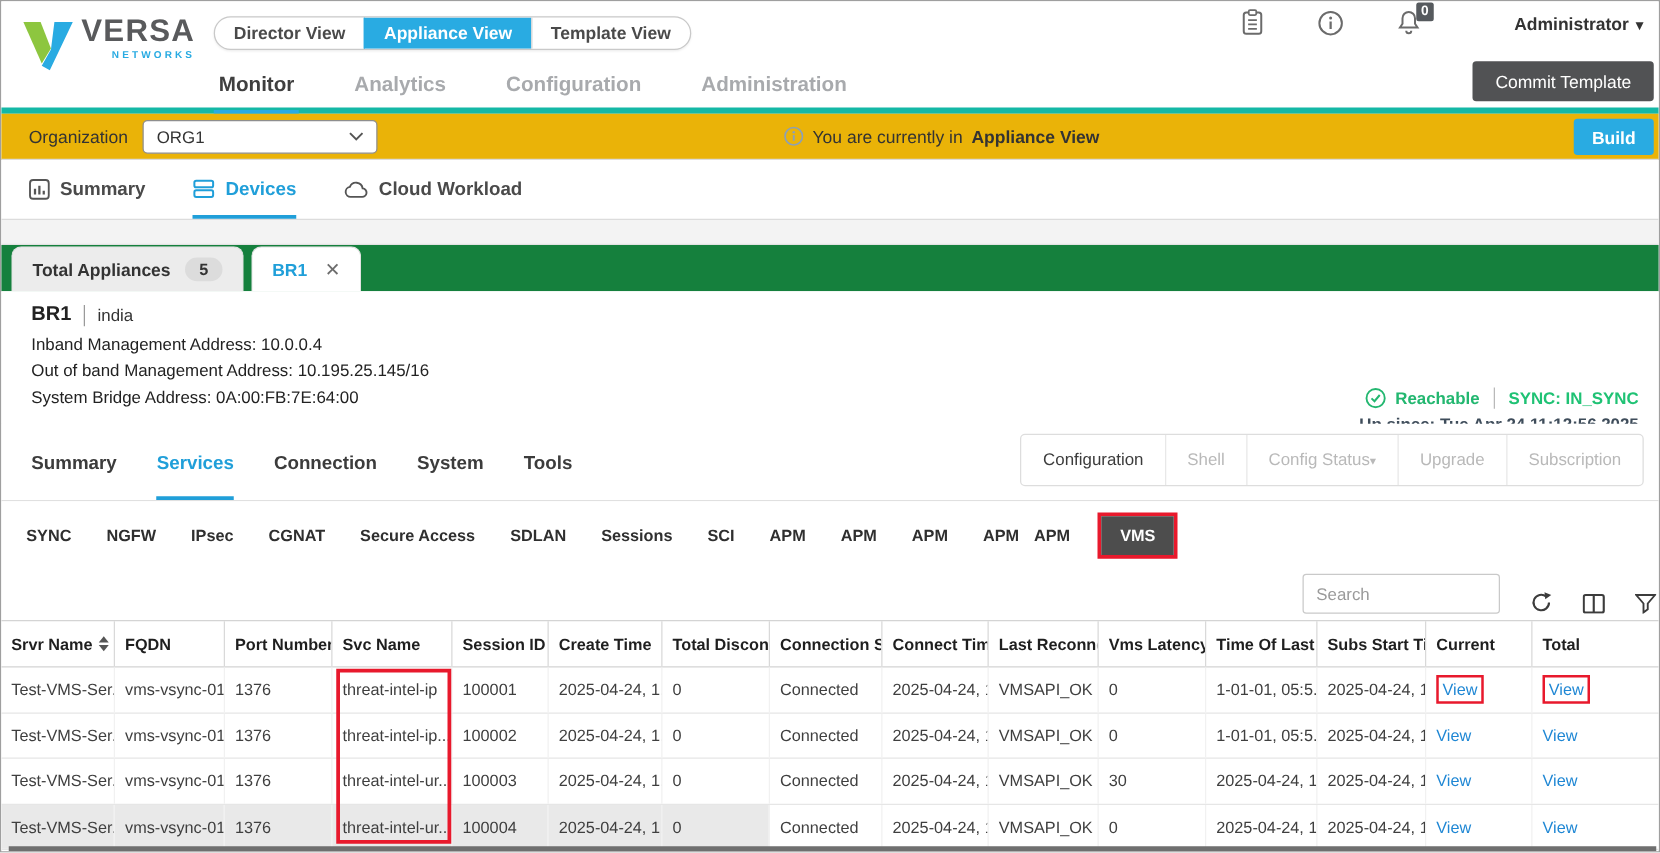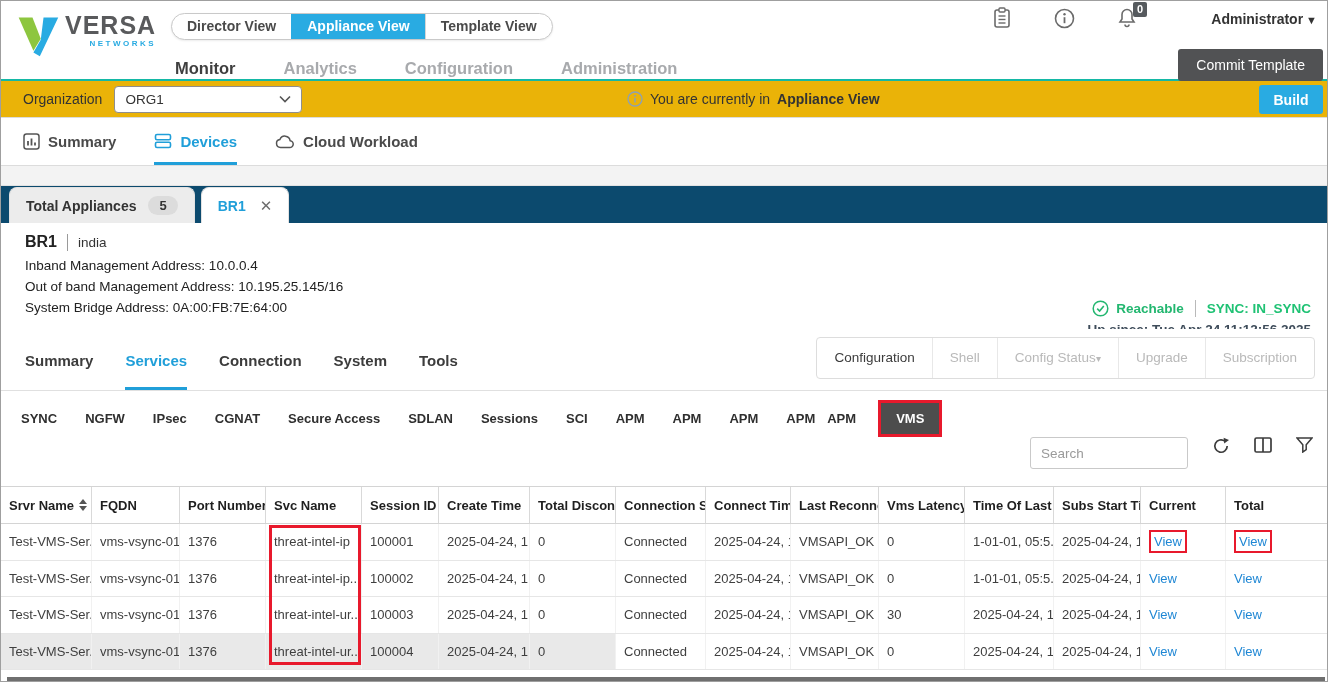--- a/index.html
+++ b/index.html
@@ -1,21 +1,21 @@
 <!DOCTYPE html>
 <html><head>
 <meta charset="utf-8">
 <style>
   * { margin:0; padding:0; box-sizing:border-box; }
   html,body { background:#e9e9e9; }
   body { font-family:"Liberation Sans", sans-serif; color:#3c3c3c; }
   .page { width:1328px; height:682px; background:#fff; border:1px solid #9f9f9f; position:relative; overflow:hidden; }
 
   
-  .top-header { height:80px; position:relative; border-bottom:2px solid #14b8a6; background:#fff; }
+  .top-header { height:90px; position:relative; border-bottom:5px solid #14b8a6; background:#fff; }
   .logo { position:absolute; left:14px; top:12px; display:flex; align-items:flex-start; gap:4px; }
   .logo-text { line-height:1; }
   .logo-brand { font-size:25px; font-weight:bold; color:#595a5c; letter-spacing:1px; }
   .logo-sub { font-size:8px; font-weight:bold; color:#29abe2; letter-spacing:2.5px; text-align:right; margin-top:2px; }
   .view-tabs { position:absolute; left:170px; top:12px; display:flex; border:1px solid #c9c9c9; border-radius:16px; overflow:hidden; height:27px; background:#fff; box-shadow:0 1px 2px rgba(0,0,0,.08); }
   .view-tab { padding:0 15px; font-size:14px; font-weight:bold; color:#4a4a4a; line-height:25px; cursor:pointer; border-left:1px solid #d5d5d5; white-space:nowrap; }
   .view-tab:first-child { border-left:none; }
   .view-tab.active { background:#29abe2; color:#fff; border-left-color:#29abe2; }
   .main-nav { position:absolute; left:170px; top:52px; display:flex; gap:40px; height:38px; }
   .nav-item { font-size:16.5px; font-weight:bold; color:#a8aaad; padding:6px 4px 0; border-bottom:3px solid transparent; cursor:pointer; }
@@ -36,21 +36,21 @@
   .build-btn { position:absolute; right:4px; top:4px; height:29px; width:64px; background:#29abe2; color:#fff; border:none; border-radius:3px; font-size:14px; font-weight:bold; cursor:pointer; font-family:inherit; }
 
   
   .section-tabs { height:48px; border-bottom:1px solid #dcdcdc; display:flex; align-items:stretch; padding-left:22px; gap:38px; background:#fff; }
   .stab { display:flex; align-items:center; gap:8px; font-size:15px; font-weight:bold; color:#4a4a4a; border-bottom:3px solid transparent; cursor:pointer; padding-top:2px; }
   .stab.active { color:#209fd9; border-bottom-color:#209fd9; }
 
   .gray-gap { height:20px; background:#f3f3f3; border-bottom:1px solid #e2e2e2; }
 
   
-  .appliance-strip { height:37px; background:#0c4a6e; display:flex; align-items:flex-end; padding-left:8px; }
+  .appliance-strip { height:37px; background:#15803d; display:flex; align-items:flex-end; padding-left:8px; }
   .app-tab { height:36px; display:flex; align-items:center; border-radius:8px 8px 0 0; padding:0 16px; font-size:14px; font-weight:bold; cursor:pointer; }
   .app-tab.total { background:#ececec; border:1px solid #e2e2e2; border-bottom:none; color:#333; gap:12px; }
   .count-badge { background:#dcdcdc; border-radius:11px; padding:2px 11px; font-size:13px; color:#333; }
   .app-tab.device-tab { background:#fff; border:1px solid #e2e2e2; border-bottom:none; color:#209fd9; margin-left:6px; gap:14px; position:relative; z-index:2; }
   .close-x { color:#6d6d6d; font-size:15px; font-weight:normal; cursor:pointer; }
 
   
   .device-info { height:106px; background:#fff; position:relative; padding:10px 16px 0 24px; }
   .dev-title { display:flex; align-items:center; margin-bottom:4px; }
   .dev-name { font-size:16px; font-weight:bold; color:#222; }
@@ -73,21 +73,21 @@
   .action-btn.enabled { color:#3c3c3c; }
   .action-btn .caret { font-size:10px; }
 
   
   .services-area { position:relative; background:#fff; }
   .service-tabs { display:flex; align-items:center; padding:10px 0 2px 6px; height:46px; }
   .svc-tab { font-size:13px; font-weight:bold; color:#2f2f2f; padding:9px 14px; cursor:pointer; white-space:nowrap; }
   .service-tabs > *:nth-child(13) { margin-left:-16px; }
   .vms-wrap { border:3px solid #e8192c; display:inline-block; margin-left:8px; }
   .svc-tab.active { background:#4d4d4d; color:#fff; padding:8px 15px; }
-  .toolbar { display:flex; justify-content:flex-end; align-items:flex-start; height:44px; padding-right:14px; gap:24px; }
+  .toolbar { display:flex; justify-content:flex-end; align-items:flex-end; height:44px; padding-right:2px; gap:24px; }
   .search-input { width:158px; height:32px; border:1px solid #c9c9c9; border-radius:3px; padding:0 10px; font-size:13.5px; font-family:inherit; color:#333; }
   .search-input::placeholder { color:#9a9a9a; }
   .ticon { cursor:pointer; display:inline-flex; }
 
   
   .vms-table { position:relative; margin-top:5px; }
   .t-header { display:flex; border-top:1px solid #d4d4d4; border-bottom:1px solid #d4d4d4; height:38px; }
   .th { font-size:13px; font-weight:bold; color:#1f1f1f; padding:0 8px; line-height:37px; white-space:nowrap; overflow:hidden; border-left:1px solid #d9d9d9; display:flex; align-items:center; gap:5px; }
   .th:first-child { border-left:none; }
   .t-row { display:flex; height:36.5px; border-bottom:1px solid #e6e6e6; }

